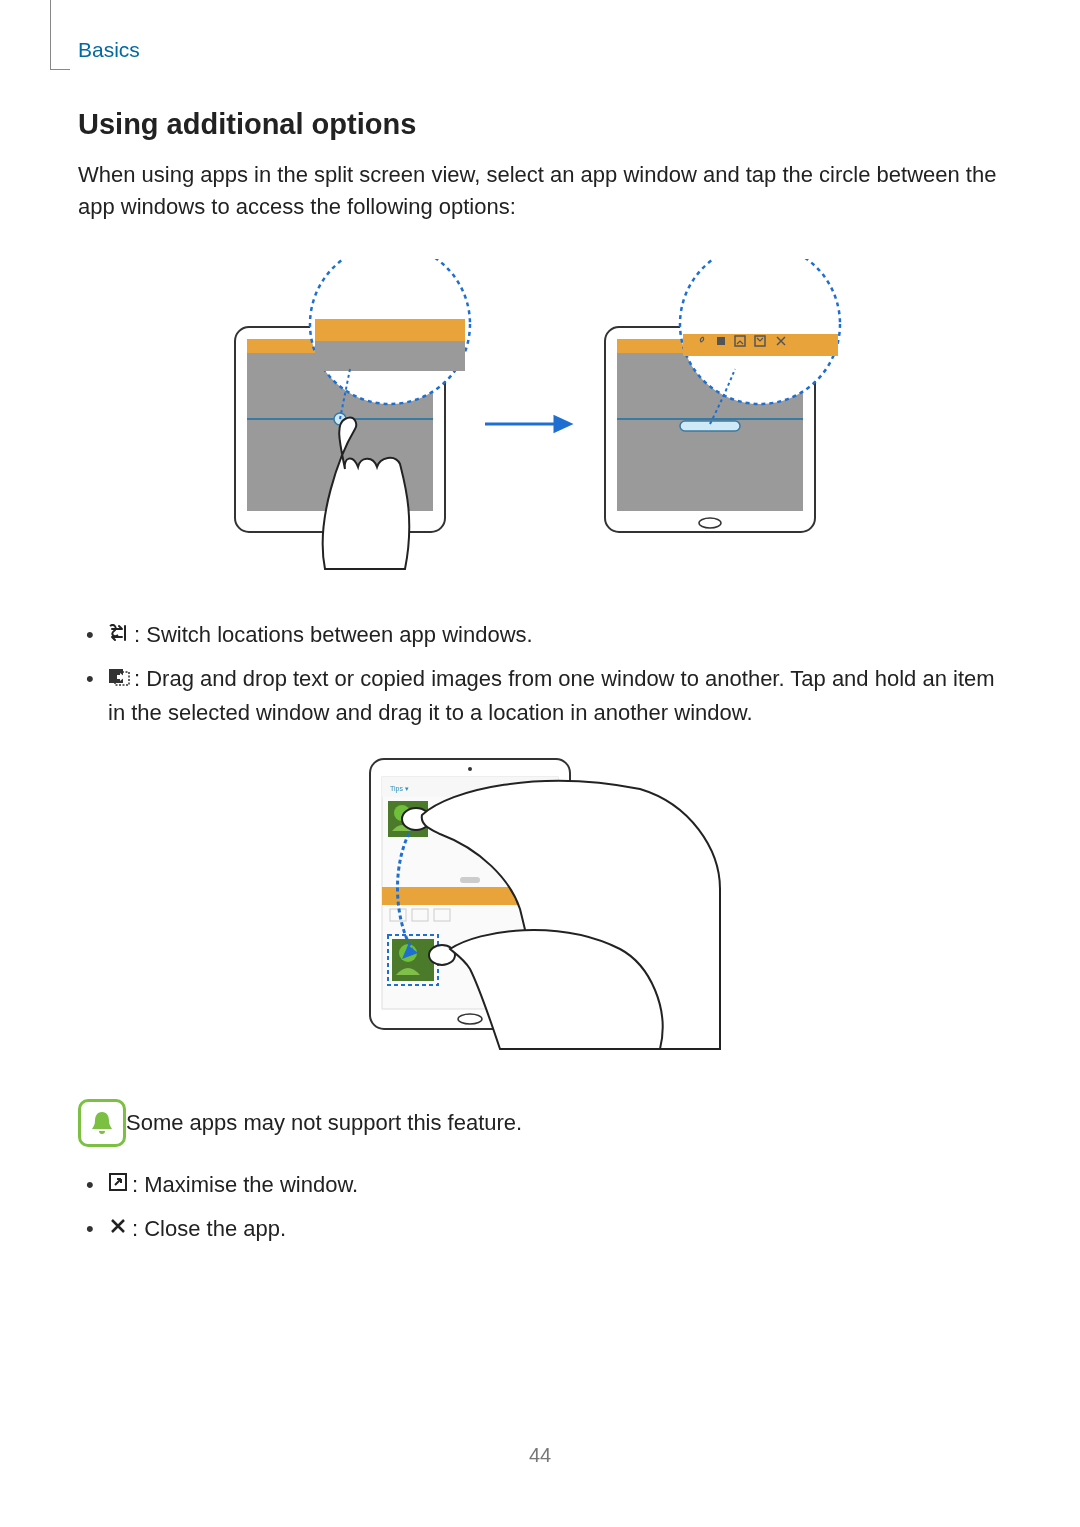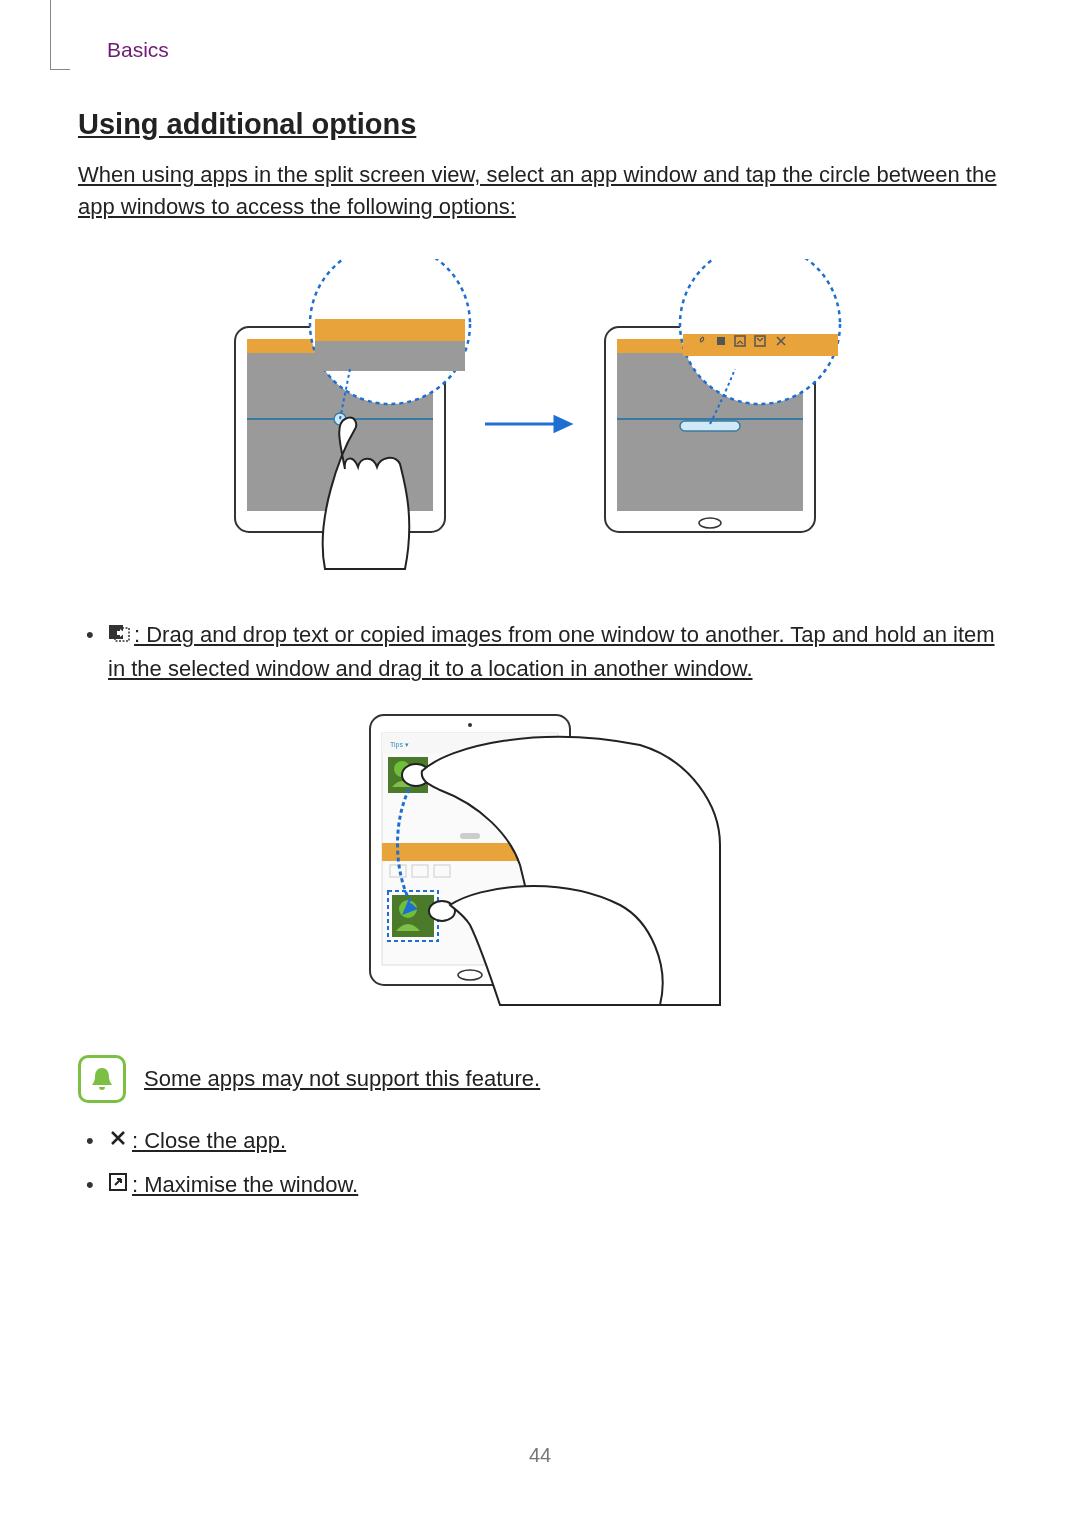--- a/index.html
+++ b/index.html
@@ -18,29 +18,27 @@
       width: 20px;
       height: 70px;
       border-left: 1.5px solid #888;
       border-bottom: 1.5px solid #888;
     }
     .header-text {
       position: absolute;
       top: 38px;
       left: 78px;
       font-size: 21px;
-      color: #701a75;
-      margin-left: 29px;
+      color: #0369a1;
     }
     .content {
       position: absolute;
       top: 108px;
       left: 78px;
       right: 68px;
-      text-decoration: underline;
     }
     .section-title {
       font-size: 29px;
       font-weight: 700;
       margin-bottom: 18px;
     }
     .para {
       font-size: 22px;
       line-height: 1.45;
       color: #222;
@@ -70,21 +68,20 @@
       color: #333;
     }
     .inline-icon {
       display: inline-block;
       vertical-align: middle;
       margin: 0 4px 2px 0;
     }
     .note-row {
       display: flex;
       align-items: center;
-      gap: 18px;
       margin: 26px 0 22px;
       text-align: center;
     }
     .note-icon {
       width: 48px; height: 48px;
       border: 3px solid #7BC043;
       border-radius: 10px;
       display: flex; align-items: center; justify-content: center;
       flex-shrink: 0;
     }
@@ -163,20 +160,28 @@
 
         <path d="M505 165 Q520 135 530 110" stroke="#1e6fd1" stroke-width="2" stroke-dasharray="3 3" fill="none"></path>
       </g>
     </svg>
   </div>
 
   <ul class="bullet-list">
     <li>
       <span class="inline-icon">
         <svg width="22" height="18" viewBox="0 0 22 18">
+            <path d="M4 5 h10 M14 5 l-3 -3 M4 13 h10 M4 13 l3 3 M17 2 v14" stroke="#222" stroke-width="2" fill="none" stroke-linecap="round"></path>
+            <path d="M2 2 C6 -1 10 4 6 7 C2 10 6 14 10 11" stroke="#222" stroke-width="2" fill="none"></path>
+          </svg>
+      </span><span>: Switch locations between app windows.</span>
+    </li>
+    <li>
+      <span class="inline-icon">
+        <svg width="22" height="18" viewBox="0 0 22 18">
             <rect x="1" y="1" width="14" height="14" fill="#333"></rect>
             <rect x="7" y="4" width="14" height="13" fill="none" stroke="#333" stroke-width="1.5" stroke-dasharray="2 1.5"></rect>
             <path d="M9 7 h3 v-2 l5 4 l-5 4 v-2 h-3 z" fill="#fff"></path>
           </svg>
       </span><span>: Drag and drop text or copied images from one window to another. Tap and hold an item in the selected window and drag it to a location in another window.</span>
     </li>
   </ul>
 
   <div class="figure-row">
     <svg width="370" height="320" viewBox="0 0 370 320">
@@ -228,28 +233,28 @@
           <path d="M14 3 C9 3 7 7 7 12 C7 16 5 18 4 20 L24 20 C23 18 21 16 21 12 C21 7 19 3 14 3 Z M11 22 a3 3 0 0 0 6 0 Z" fill="#7BC043"></path>
         </svg>
     </div>
     <div class="note-text">Some apps may not support this feature.</div>
   </div>
 
   <ul class="bullet-list">
     <li>
       <span class="inline-icon">
         <svg width="20" height="20" viewBox="0 0 20 20">
-            <path d="M4 4 L16 16 M16 4 L4 16" stroke="#222" stroke-width="2.5"></path>
-          </svg>
-      </span><span>: Close the app.</span>
-    </li>
-    <li>
-      <span class="inline-icon">
-        <svg width="20" height="20" viewBox="0 0 20 20">
             <rect x="2" y="2" width="16" height="16" fill="none" stroke="#222" stroke-width="2"></rect>
             <path d="M7 13 L13 7 M13 7 v4 M13 7 h-4" stroke="#222" stroke-width="2" fill="none"></path>
           </svg>
       </span><span>: Maximise the window.</span>
     </li>
+    <li>
+      <span class="inline-icon">
+        <svg width="20" height="20" viewBox="0 0 20 20">
+            <path d="M4 4 L16 16 M16 4 L4 16" stroke="#222" stroke-width="2.5"></path>
+          </svg>
+      </span><span>: Close the app.</span>
+    </li>
   </ul>
 </div>
 
 <div class="page-num">44</div>
 
 </body></html>

